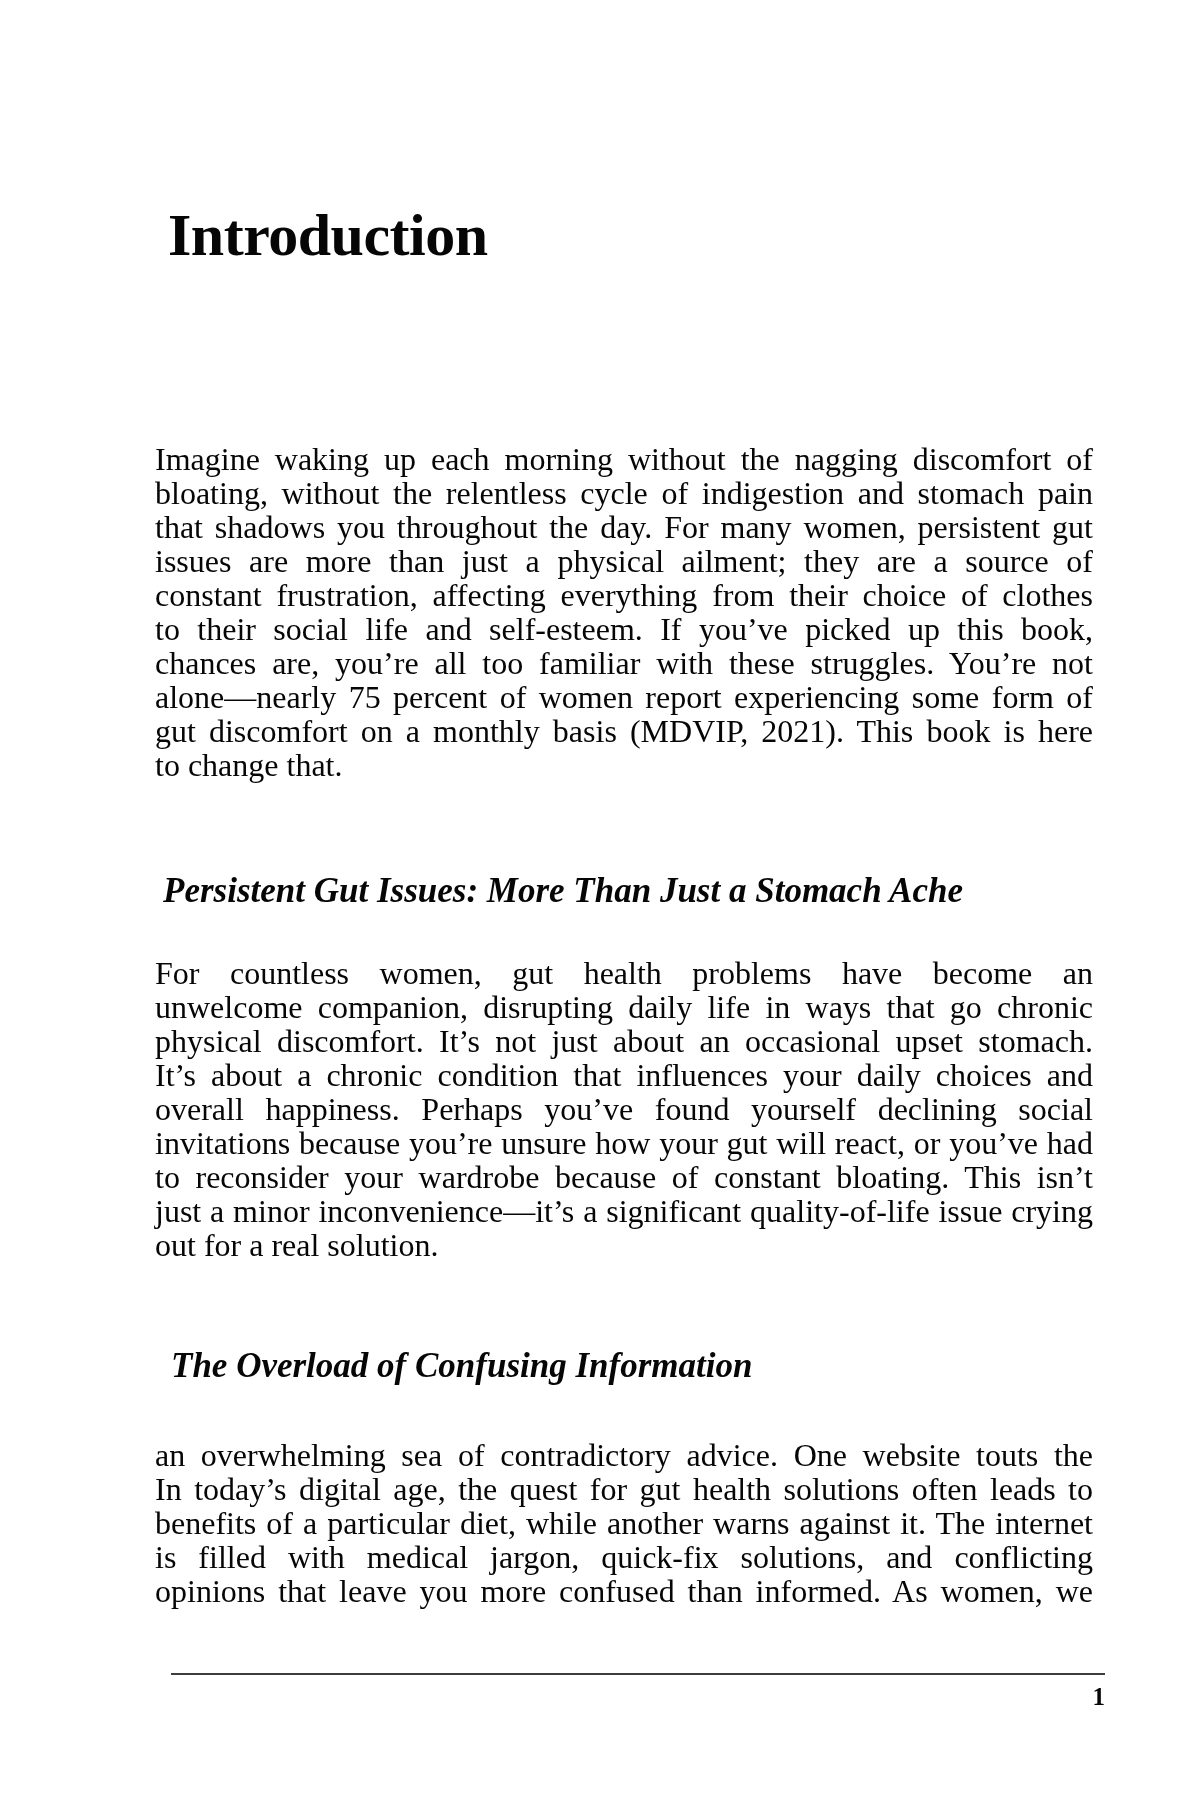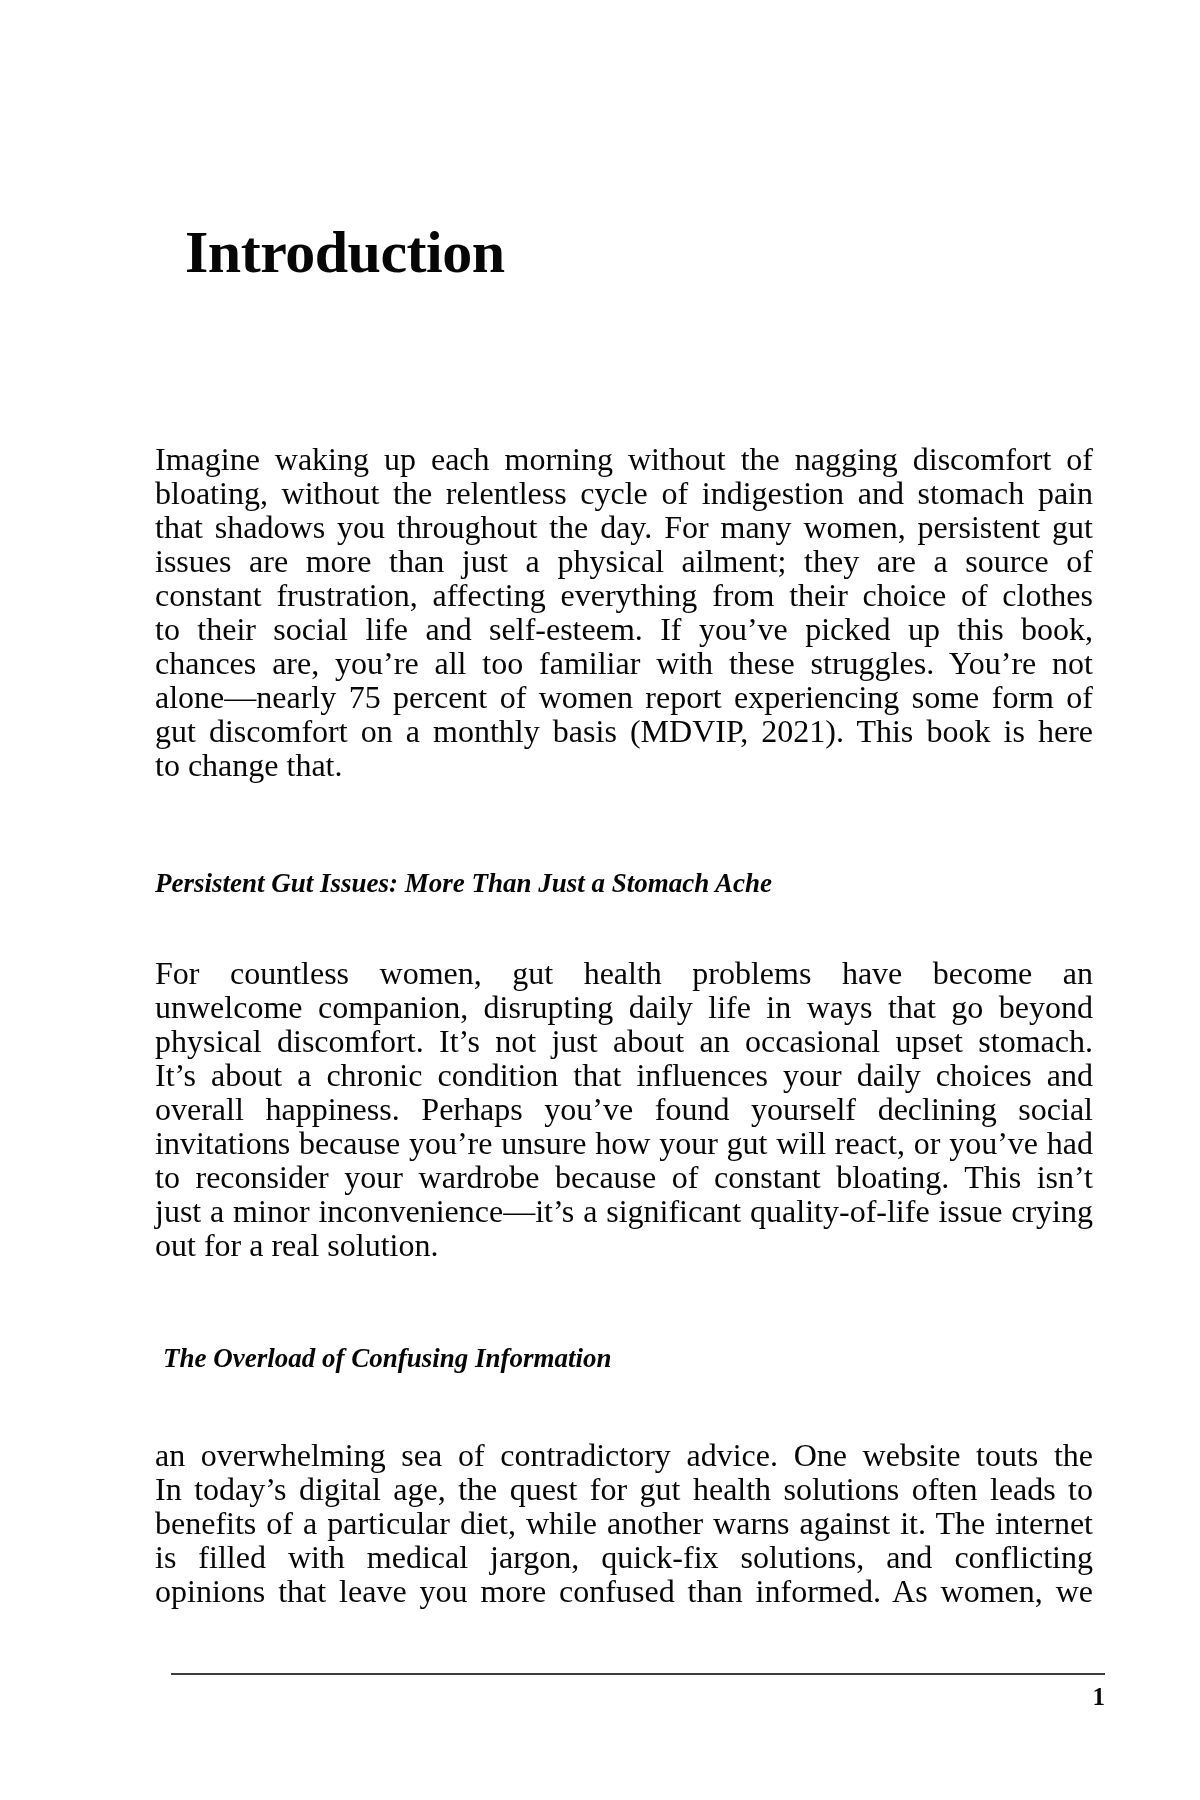--- a/index.html
+++ b/index.html
@@ -13,21 +13,21 @@
     overflow: hidden;
   }
   .chapter-title {
     position: absolute;
     left: 168px;
     top: 202px;
     font-size: 60px;
     line-height: 1.1;
     font-weight: bold;
     letter-spacing: -0.5px;
-    margin: 17px;
+    margin: 0;
   }
   .text-block {
     position: absolute;
     left: 155px;
     width: 938px;
     font-size: 32px;
     line-height: 34px;
   }
   .para .line {
     text-align: justify;
@@ -38,25 +38,25 @@
     text-align: right;
     text-align-last: left;
   }
   .p1 { top: 442px; }
   .p2 { top: 956px; }
   .p3 { top: 1438px; }
   .section-heading {
     position: absolute;
     left: 155px;
     width: 938px;
-    font-size: 27px;
+    font-size: 35px;
     line-height: 34px;
     font-weight: bold;
     font-style: italic;
-    margin: 0;
+    margin: 8px;
     font-family: Liberation Serif, serif;
   }
   .h1 { top: 866px; }
   .h2 { top: 1341px; padding-left: 8px; }
   .footer-rule {
     position: absolute;
     left: 171px;
     top: 1673px;
     width: 934px;
     height: 0;
@@ -90,21 +90,21 @@
       <div class="line">chances are, you’re all too familiar with these struggles. You’re not</div>
       <div class="line">alone—nearly 75 percent of women report experiencing some form of</div>
       <div class="line">gut discomfort on a monthly basis (MDVIP, 2021). This book is here</div>
       <div class="line last-left">to change that.</div>
     </div>
 
   <h2 class="section-heading h1">Persistent Gut Issues: More Than Just a Stomach Ache</h2>
 
   <div class="text-block para p2">
       <div class="line">For countless women, gut health problems have become an</div>
-      <div class="line">unwelcome companion, disrupting daily life in ways that go beyond</div>
+      <div class="line">unwelcome companion, disrupting daily life in ways that go chronic</div>
       <div class="line">physical discomfort. It’s not just about an occasional upset stomach.</div>
       <div class="line">It’s about a chronic condition that influences your daily choices and</div>
       <div class="line">overall happiness. Perhaps you’ve found yourself declining social</div>
       <div class="line">invitations because you’re unsure how your gut will react, or you’ve had</div>
       <div class="line">to reconsider your wardrobe because of constant bloating. This isn’t</div>
       <div class="line">just a minor inconvenience—it’s a significant quality-of-life issue crying</div>
       <div class="line last-left">out for a real solution.</div>
     </div>
 
   <h2 class="section-heading h2">The Overload of Confusing Information</h2>

